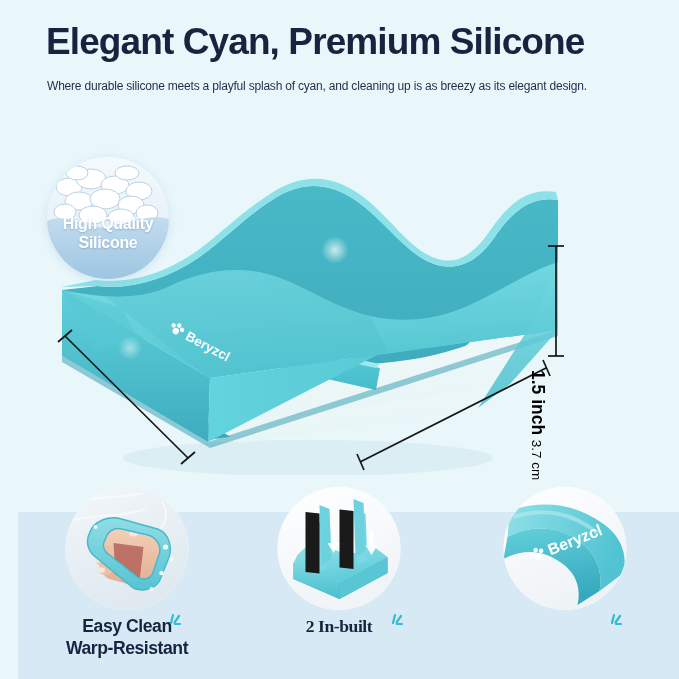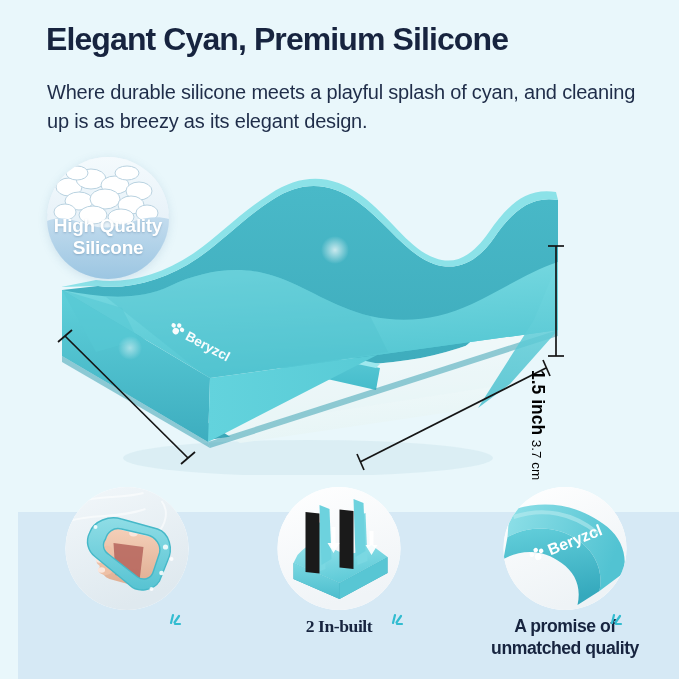--- a/index.html
+++ b/index.html
@@ -8,26 +8,26 @@
     font-family: "Liberation Sans", sans-serif;
     background:#e9f7fb;
     position:relative;
     overflow:hidden;
   }
 
   
   #header { position:absolute; left:0; top:0; width:679px; height:145px; }
   #page-title {
     position:absolute; left:46px; top:22px; width:600px;
-    font-size:32px; font-weight:700; letter-spacing:-0.9px;
+    font-size:37px; font-weight:700; letter-spacing:-0.9px;
     color:#17243f; line-height:1.1; white-space:nowrap;
   }
   #page-subtitle {
     position:absolute; left:47px; top:78px; width:600px;
-    font-size:20px; font-weight:400; color:#1f2d49;
+    font-size:12px; font-weight:400; color:#1f2d49;
     line-height:1.45; letter-spacing:-0.2px;
   }
 
   
   #hero { position:absolute; left:0; top:140px; width:679px; height:355px; }
 
   
   #product { position:absolute; left:58px; top:0px; width:500px; height:335px; }
   #product svg { display:block; }
 
@@ -36,21 +36,21 @@
     position:absolute; left:47px; top:17px;
     width:122px; height:122px; border-radius:50%;
     overflow:hidden;
     background:linear-gradient(180deg,#eef6fb 0%,#e4eff8 46%,#bcd8ec 47%,#a8cde6 100%);
     box-shadow:0 2px 10px rgba(90,140,170,.18);
   }
   #quality-badge .ice { position:absolute; inset:0; }
   #quality-badge .badge-text {
     position:absolute; left:0; right:0; top:58px;
     text-align:center; color:#ffffff;
-    font-size:19px; font-weight:700; line-height:1.18;
+    font-size:16px; font-weight:700; line-height:1.18;
     letter-spacing:-0.3px;
     text-shadow:0 1px 2px rgba(70,110,140,.35);
   }
   .dim-big { font-weight:700; }
   .dim-small { font-weight:400; }
 
   #dim-right-wrap {
     position:absolute; left:556px; top:230px;
     width:30px; height:110px;
   }
@@ -347,20 +347,24 @@
 
         <g fill="#ffffff" opacity=".85">
           <circle cx="100" cy="60" r="2.6"></circle>
             <circle cx="106" cy="72" r="2"></circle>
           <circle cx="96" cy="86" r="2.3"></circle>
             <circle cx="86" cy="102" r="2"></circle>
           <circle cx="30" cy="40" r="2"></circle>
         </g>
       </svg>
     </div>
+    <div class="feature-caption">
+      <span>Easy Clean</span><br>
+      <span>Warp-Resistant</span>
+    </div>
   </div>
 
   <div class="feature-card" id="feature-1">
     <div class="feature-thumb">
       <svg width="123" height="123" viewBox="0 0 123 123" xmlns="http://www.w3.org/2000/svg">
         <defs>
           <linearGradient id="f2bg" x1="0" y1="0" x2="0.3" y2="1">
             <stop offset="0" stop-color="#ffffff"></stop>
               <stop offset="1" stop-color="#f0f4f7"></stop>
           </linearGradient>
@@ -431,24 +435,20 @@
         <g transform="translate(28,72) rotate(-22)">
           <g fill="#ffffff">
             <circle cx="2" cy="-4" r="2.3"></circle>
               <circle cx="7.2" cy="-6.6" r="2.3"></circle>
             <circle cx="12" cy="-4" r="2.3"></circle>
               <circle cx="7" cy="0.4" r="3.3"></circle>
           </g>
           <text x="19" y="4" font-family="Liberation Sans, sans-serif" font-size="16" font-weight="700" fill="#ffffff">Beryzcl</text>
         </g>
       </svg>
-    </div>
-    <div class="feature-caption">
-      <span>A promise of</span><br>
-      <span>unmatched quality</span>
     </div>
   </div>
 </div>
 
 <svg class="sparkle" id="sparkle-0" viewBox="0 0 20 20" xmlns="http://www.w3.org/2000/svg">
   <g stroke="#32bcd0" stroke-width="2.2" stroke-linecap="round">
     <line x1="11" y1="3" x2="9" y2="11"></line>
     <line x1="17" y1="4" x2="12.5" y2="10.5"></line>
     <line x1="18" y1="12" x2="13" y2="12"></line>
   </g>

